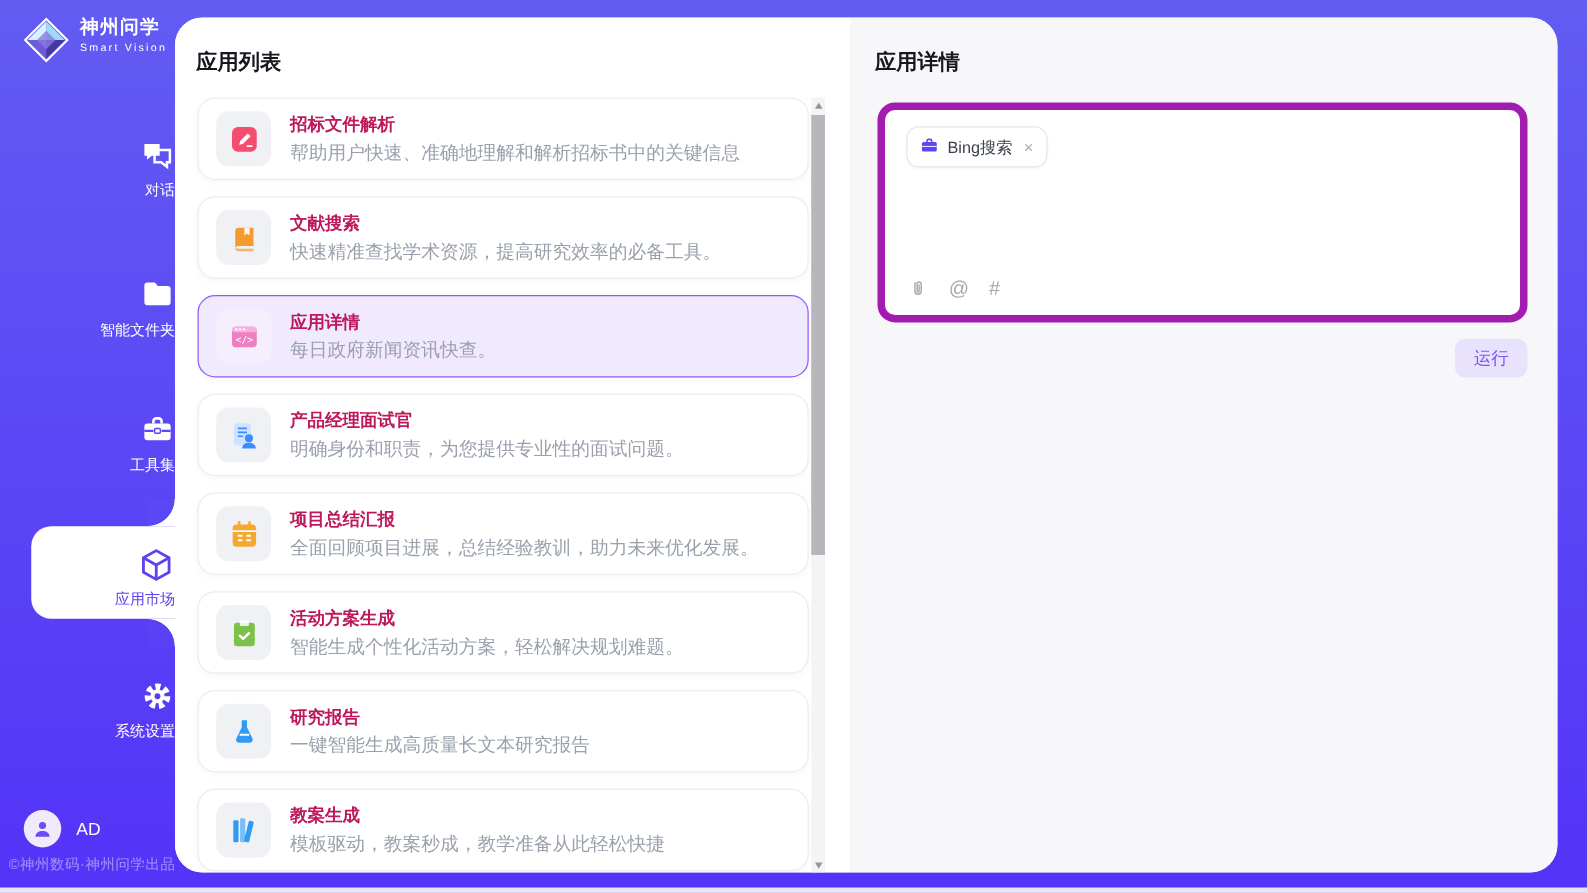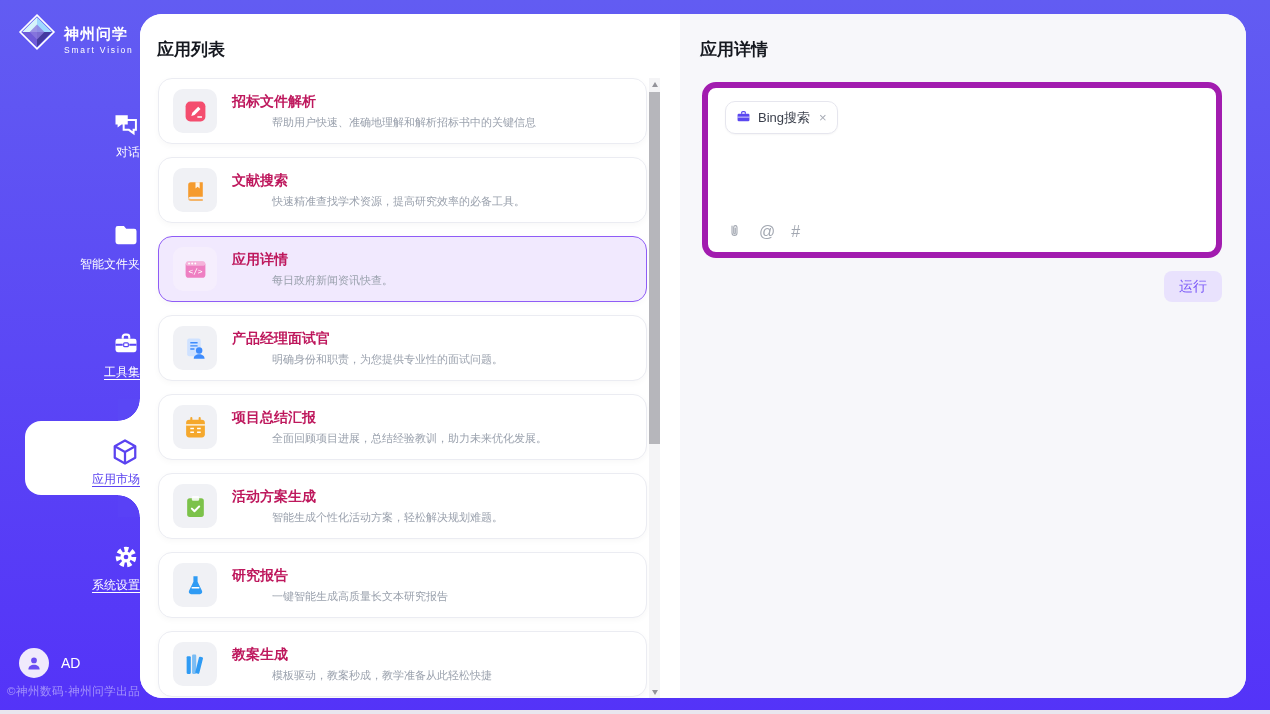--- a/index.html
+++ b/index.html
@@ -2,27 +2,27 @@
 <html><head>
 <meta charset="utf-8">
 <style>
   html,body{margin:0;padding:0;width:1270px;height:714px;overflow:hidden;}
   .stage{position:relative;width:1270px;height:714px;
     background:linear-gradient(180deg,#625cf2 0%,#5433f8 100%);
     font-family:"Liberation Sans","DejaVu Sans",sans-serif;}
 
   
   .sidebar{position:absolute;left:0;top:0;width:140px;height:714px;}
-  .logo{position:absolute;top:13px;left:18px;display:flex;gap:8px;align-items:flex-end;color:#fff;}
+  .logo{position:absolute;top:13px;left:18px;display:flex;gap:8px;align-items:flex-start;color:#fff;}
   .logo-title{font-size:15px;font-weight:700;letter-spacing:1px;line-height:1.2;}
   .logo-sub{font-size:8.5px;letter-spacing:1.8px;margin-top:2px;}
   .nav-item{position:absolute;width:140px;text-align:right;color:#fff;cursor:pointer;z-index:3;}
   .nav-icon{display:block;margin:0 auto;height:30px;}
   .nav-label{font-size:12px;display:inline-block;margin-top:4px;}
-  .nav-label.u{text-decoration:underline;text-underline-offset:3px;}
+  .nav-label.u{text-underline-offset:3px;}
   .nav-item.active{color:#5b43f0;}
   .active-pill{position:absolute;left:25px;top:421px;width:115px;height:74px;background:#fff;
     border-radius:16px 0 0 16px;z-index:2;}
   .conn{position:absolute;right:0;width:22px;height:22px;}
   .conn-top{top:-22px;background:radial-gradient(circle at 0 0,#5a47f5 0 21.4px,#fff 22px);}
   .conn-bot{bottom:-22px;background:radial-gradient(circle at 0 100%,#5941f6 0 21.4px,#fff 22px);}
   .user-row{position:absolute;top:648px;left:0;width:140px;display:flex;align-items:center;gap:12px;
     padding-left:19px;box-sizing:border-box;color:#fff;font-size:14px;cursor:pointer;}
   .avatar{width:30px;height:30px;border-radius:50%;background:#f0eafc;display:flex;
     align-items:center;justify-content:center;}
@@ -40,21 +40,21 @@
   .cards{position:absolute;top:64px;left:18px;width:489px;}
   .card{height:66px;border:1px solid #ebecf2;border-radius:14px;margin-bottom:13px;display:flex;
     align-items:center;gap:15px;padding:0 14px;background:#fff;box-sizing:border-box;cursor:pointer;
     box-shadow:0 2px 6px rgba(20,20,43,.03);}
   .card.selected{background:#f1e9fe;border:1.5px solid #8f5cf6;}
   .card-icon{width:44px;height:44px;border-radius:10px;background:#f0f1f5;display:flex;
     align-items:center;justify-content:center;flex:0 0 44px;}
   .card.selected .card-icon{background:#f5eefd;}
   .card-text{display:block;min-width:0;}
   .card-title{display:block;font-size:14px;color:#be185d;margin-bottom:4px;font-weight:700;}
-  .card-desc{display:block;font-size:11px;color:#9aa1ad;white-space:nowrap;margin-left:40px;}
+  .card-desc{display:block;font-size:15px;color:#9aa1ad;white-space:nowrap;}
 
   .scrollbar{position:absolute;left:509px;top:64px;width:11px;height:620px;background:#f4f4f6;}
   .sb-arrow{position:absolute;left:0;width:11px;height:12px;display:flex;align-items:center;justify-content:center;cursor:pointer;}
   .sb-arrow.up{top:0;} .sb-arrow.down{bottom:0;}
   .sb-arrow.up::before{content:'';border-left:3.5px solid transparent;border-right:3.5px solid transparent;border-bottom:5px solid #93939a;}
   .sb-arrow.down::before{content:'';border-left:3.5px solid transparent;border-right:3.5px solid transparent;border-top:5px solid #93939a;}
   .sb-thumb{position:absolute;left:0;top:14px;width:11px;height:352px;background:#b6b6bb;cursor:pointer;}
 
   
   .detail-panel{flex:1;position:relative;background:#f7f7fa;}

